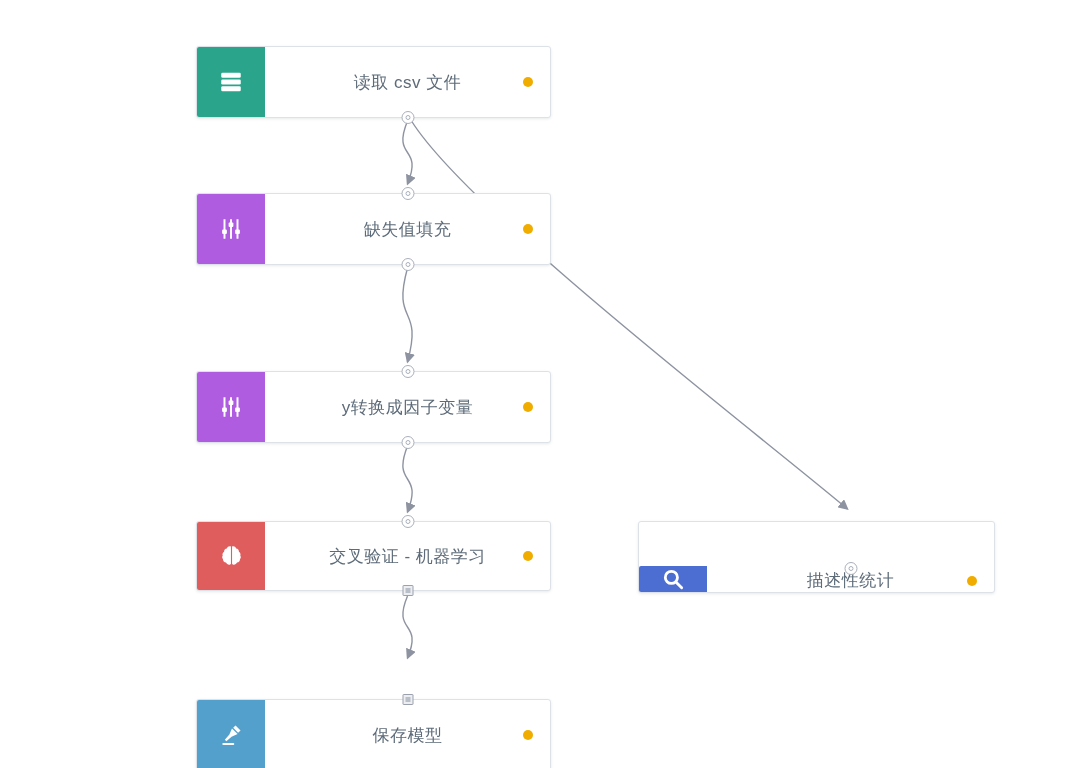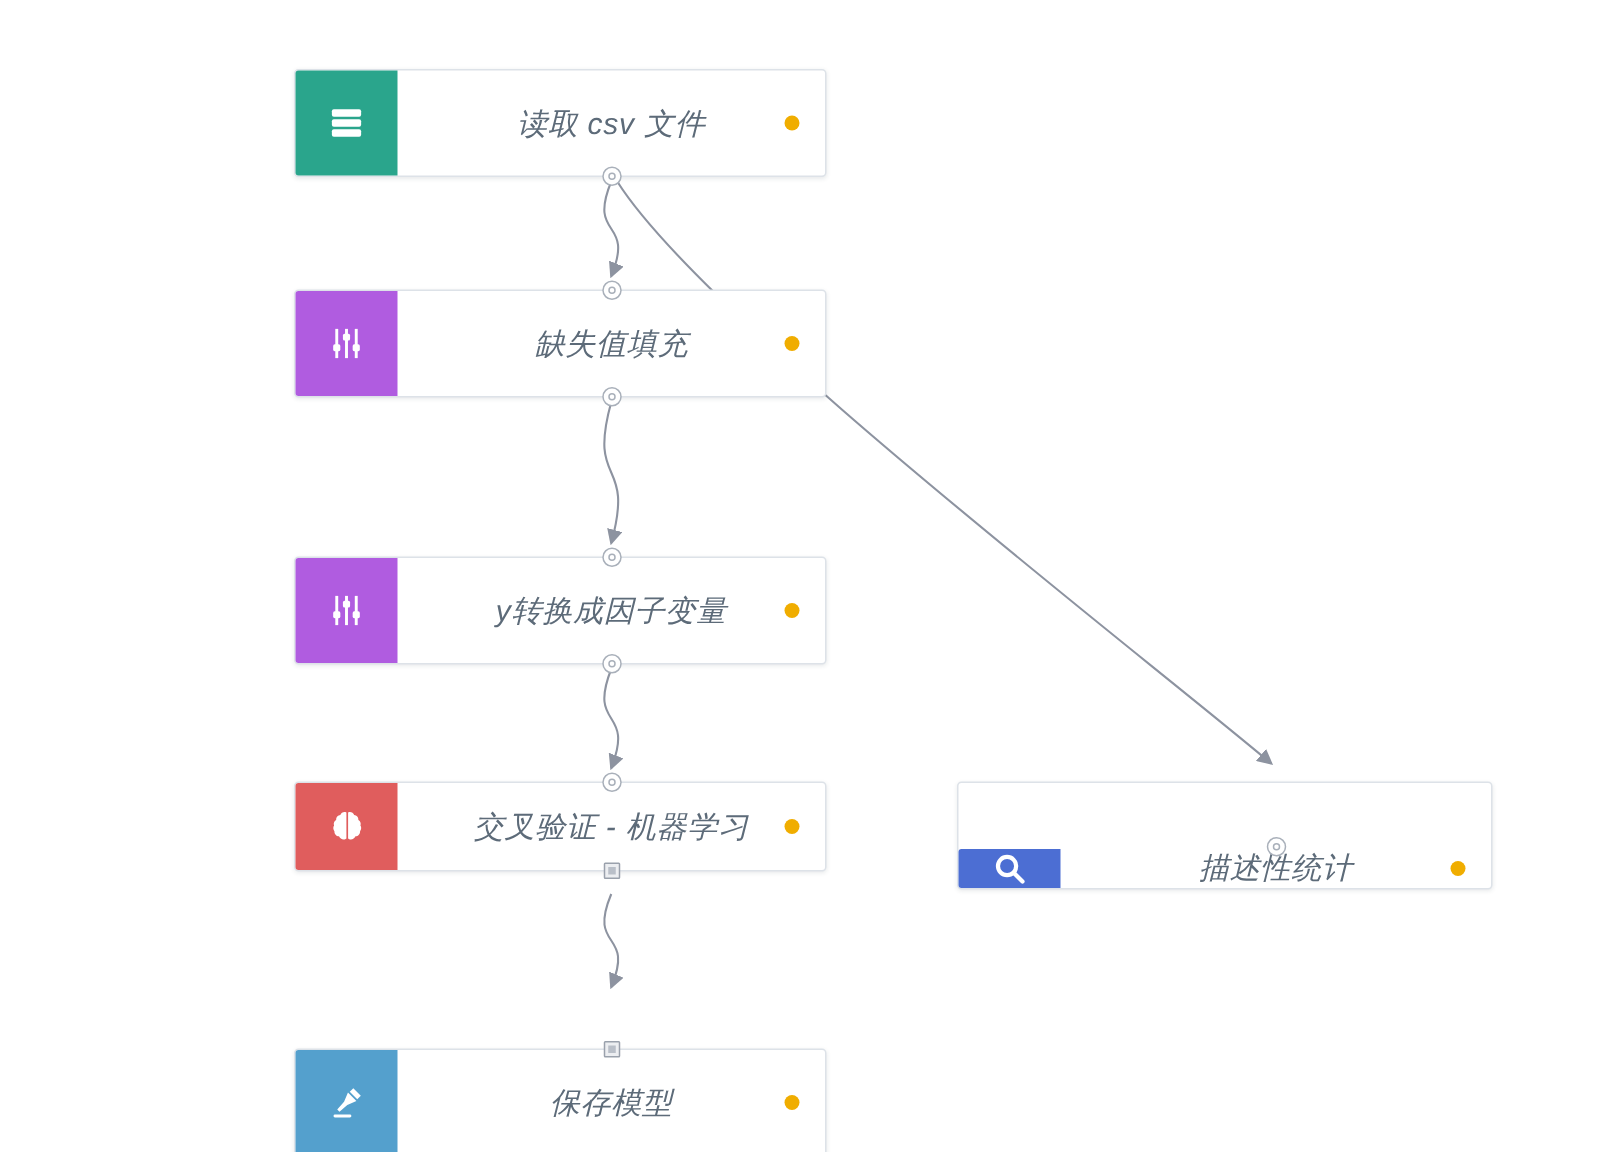--- a/index.html
+++ b/index.html
@@ -18,21 +18,21 @@
     cursor:pointer;
   }
   .node-icon{
     width:68px;flex:none;display:flex;align-items:center;justify-content:center;
     border-radius:2px 0 0 2px;color:#fff;
   }
   .node-body{
     flex:1;position:relative;display:flex;align-items:center;justify-content:center;
   }
   .node-label{
-    font-size:20px;color:#5d6b79;letter-spacing:0.5px;white-space:nowrap;font-style:italic;
+    font-size:17px;color:#5d6b79;letter-spacing:0.5px;white-space:nowrap;
   }
   .status-dot{
     position:absolute;right:17px;top:50%;transform:translateY(-50%);
     width:10px;height:10px;border-radius:50%;
   }
   .port{
     position:absolute;left:50%;transform:translateX(-50%);
     box-sizing:border-box;z-index:3;cursor:crosshair;
   }
   .port-circle{
@@ -128,21 +128,21 @@
       </svg>
     </div>
     <div class="node-body">
       <span class="node-label">y转换成因子变量</span>
       <span class="status-dot" style="background: rgb(240, 173, 0);"></span>
     <span class="port port-in port-circle"></span>
         <span class="port port-out port-circle"></span>
       </div>
   </div>
 
-  <div class="node" style="left: 196px; top: 521px; width: 355px; height: 60px;">
+  <div class="node" style="left: 196px; top: 521px; width: 355px; height: 70px;">
     <div class="node-icon" style="background: rgb(224, 93, 93);">
       <svg viewBox="0 0 24 24" width="27" height="27" fill="#fff" aria-hidden="true">
         <path d="M11.5 3.2 C10 2.6 8.4 3.3 7.9 4.8 C6.4 4.9 5.3 6.2 5.4 7.7 C4.2 8.4 3.7 9.8 4.2 11 C3.5 12 3.6 13.4 4.4 14.3 C4.3 15.9 5.5 17.3 7.1 17.4 C7.7 18.8 9.3 19.6 10.8 19.1 L11.5 18.6 Z"></path>
         <path d="M12.5 3.2 C14 2.6 15.6 3.3 16.1 4.8 C17.6 4.9 18.7 6.2 18.6 7.7 C19.8 8.4 20.3 9.8 19.8 11 C20.5 12 20.4 13.4 19.6 14.3 C19.7 15.9 18.5 17.3 16.9 17.4 C16.3 18.8 14.7 19.6 13.2 19.1 L12.5 18.6 Z"></path>
       </svg>
     </div>
     <div class="node-body">
       <span class="node-label">交叉验证 - 机器学习</span>
       <span class="status-dot" style="background: rgb(240, 173, 0);"></span>
     <span class="port port-in port-circle"></span>

